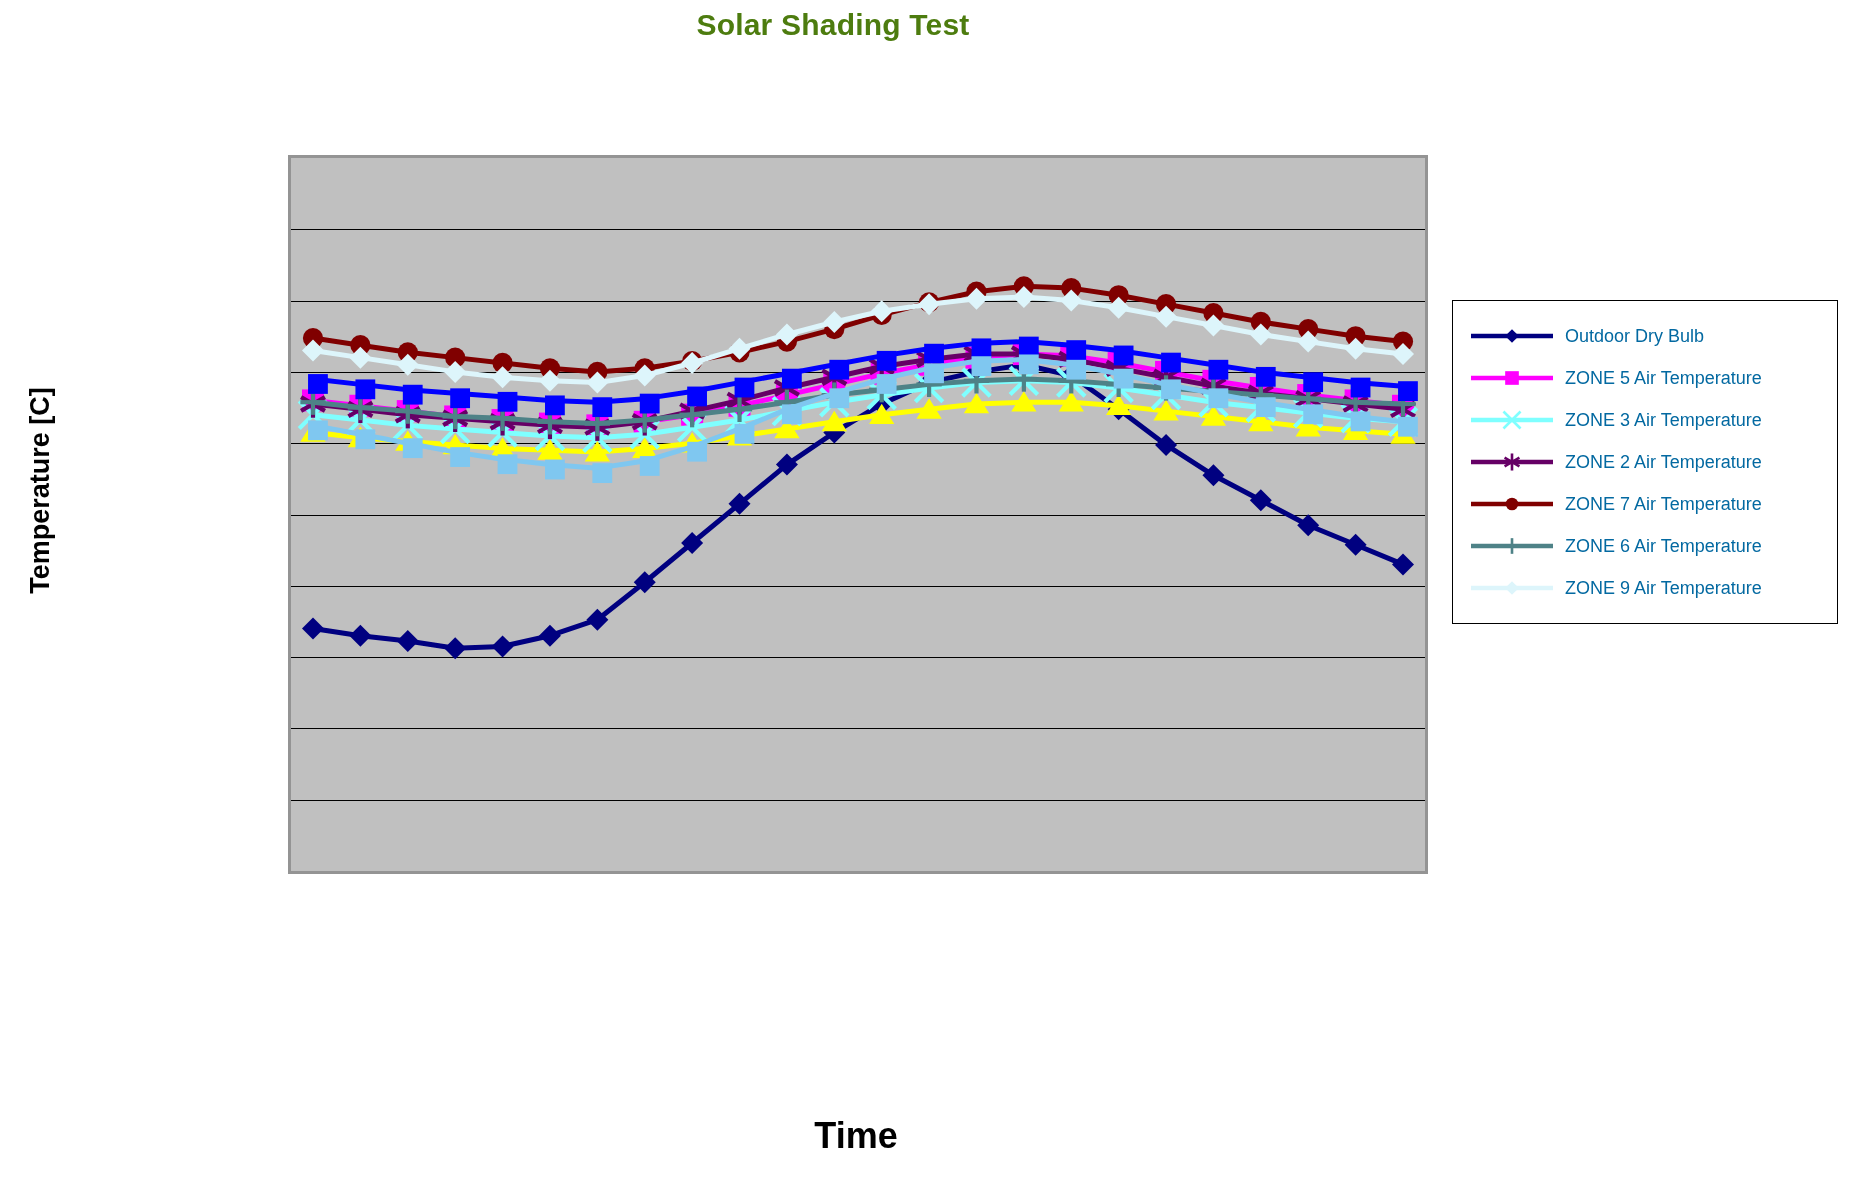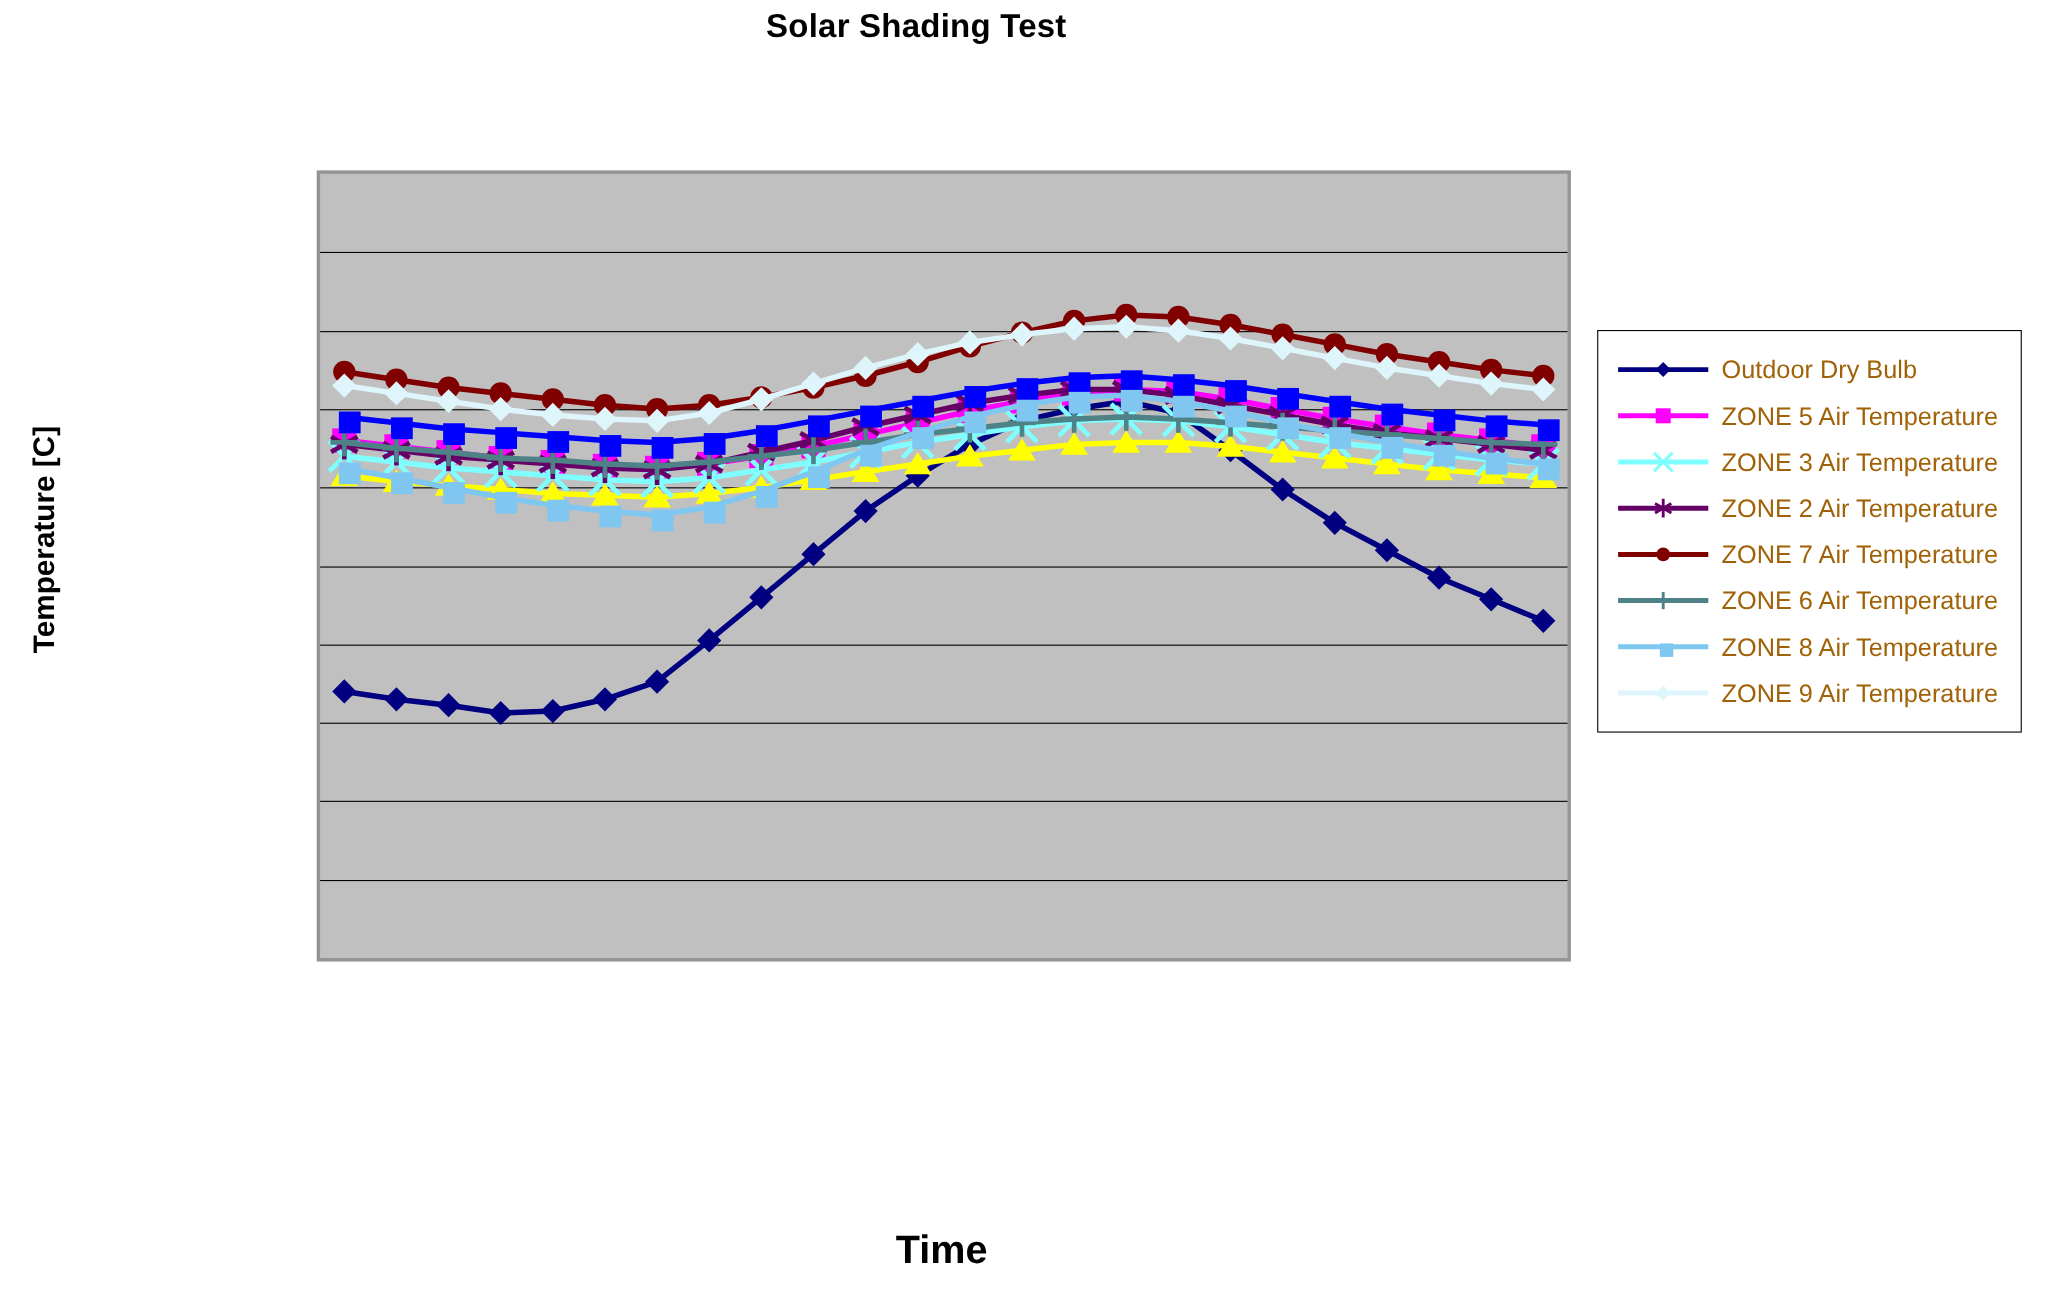--- a/index.html
+++ b/index.html
@@ -17,21 +17,21 @@
 
   
   #chart-title {
     position: absolute;
     left: 0;
     top: 8px;
     width: 1870px;
     text-align: center;
     font-size: 30px;
     font-weight: bold;
-    color: #000000;
+    color: #4d7c0f;
     letter-spacing: 0.2px;
   }
   
   #chart-title-inner {
     display: inline-block;
     transform: translateX(-102px);
   }
 
   
   #plot-frame {
@@ -125,22 +125,22 @@
     flex: 0 0 86px;
     position: relative;
     margin-right: 10px;
   }
   .legend-swatch svg {
     position: absolute;
     left: 0;
     top: 0;
   }
   .legend-label {
-    font-size: 23px;
-    color: #a16207;
+    font-size: 18px;
+    color: #0369a1;
     white-space: nowrap;
     line-height: 1;
   }
 </style>
 </head>
 <body>
 
 <div id="chart-title">
   <span id="chart-title-inner">Solar Shading Test</span>
 </div>
@@ -1084,31 +1084,20 @@
             <line x1="35.157" y1="13" x2="50.843" y2="13" stroke="#4E8287" stroke-width="2.604"></line>
             <line x1="43" y1="5.157" x2="43" y2="20.843" stroke="#4E8287" stroke-width="2.604"></line>
           </g>
         </svg>
       </span>
       <span class="legend-label">ZONE 6 Air Temperature</span>
     </div>
     <div class="legend-item">
       <span class="legend-swatch">
         <svg width="86" height="26" viewBox="0 0 86 26">
-          <line x1="2" y1="13" x2="84" y2="13" stroke="#7FC7F0" stroke-width="4.5" stroke-linecap="butt"></line>
-          <g>
-            <rect x="39.931" y="9.931" width="12.276000000000002" height="12.276000000000002" fill="#7FC7F0"></rect>
-          </g>
-        </svg>
-      </span>
-      <span class="legend-label">ZONE 8 Air Temperature</span>
-    </div>
-    <div class="legend-item">
-      <span class="legend-swatch">
-        <svg width="86" height="26" viewBox="0 0 86 26">
           <line x1="2" y1="13" x2="84" y2="13" stroke="#DDF5FB" stroke-width="4.5" stroke-linecap="butt"></line>
           <g>
             <polygon points="43,6.18 49.82,13 43,19.82 36.18,13" fill="#DDF5FB"></polygon>
           </g>
         </svg>
       </span>
       <span class="legend-label">ZONE 9 Air Temperature</span>
     </div>
   </div>
 

